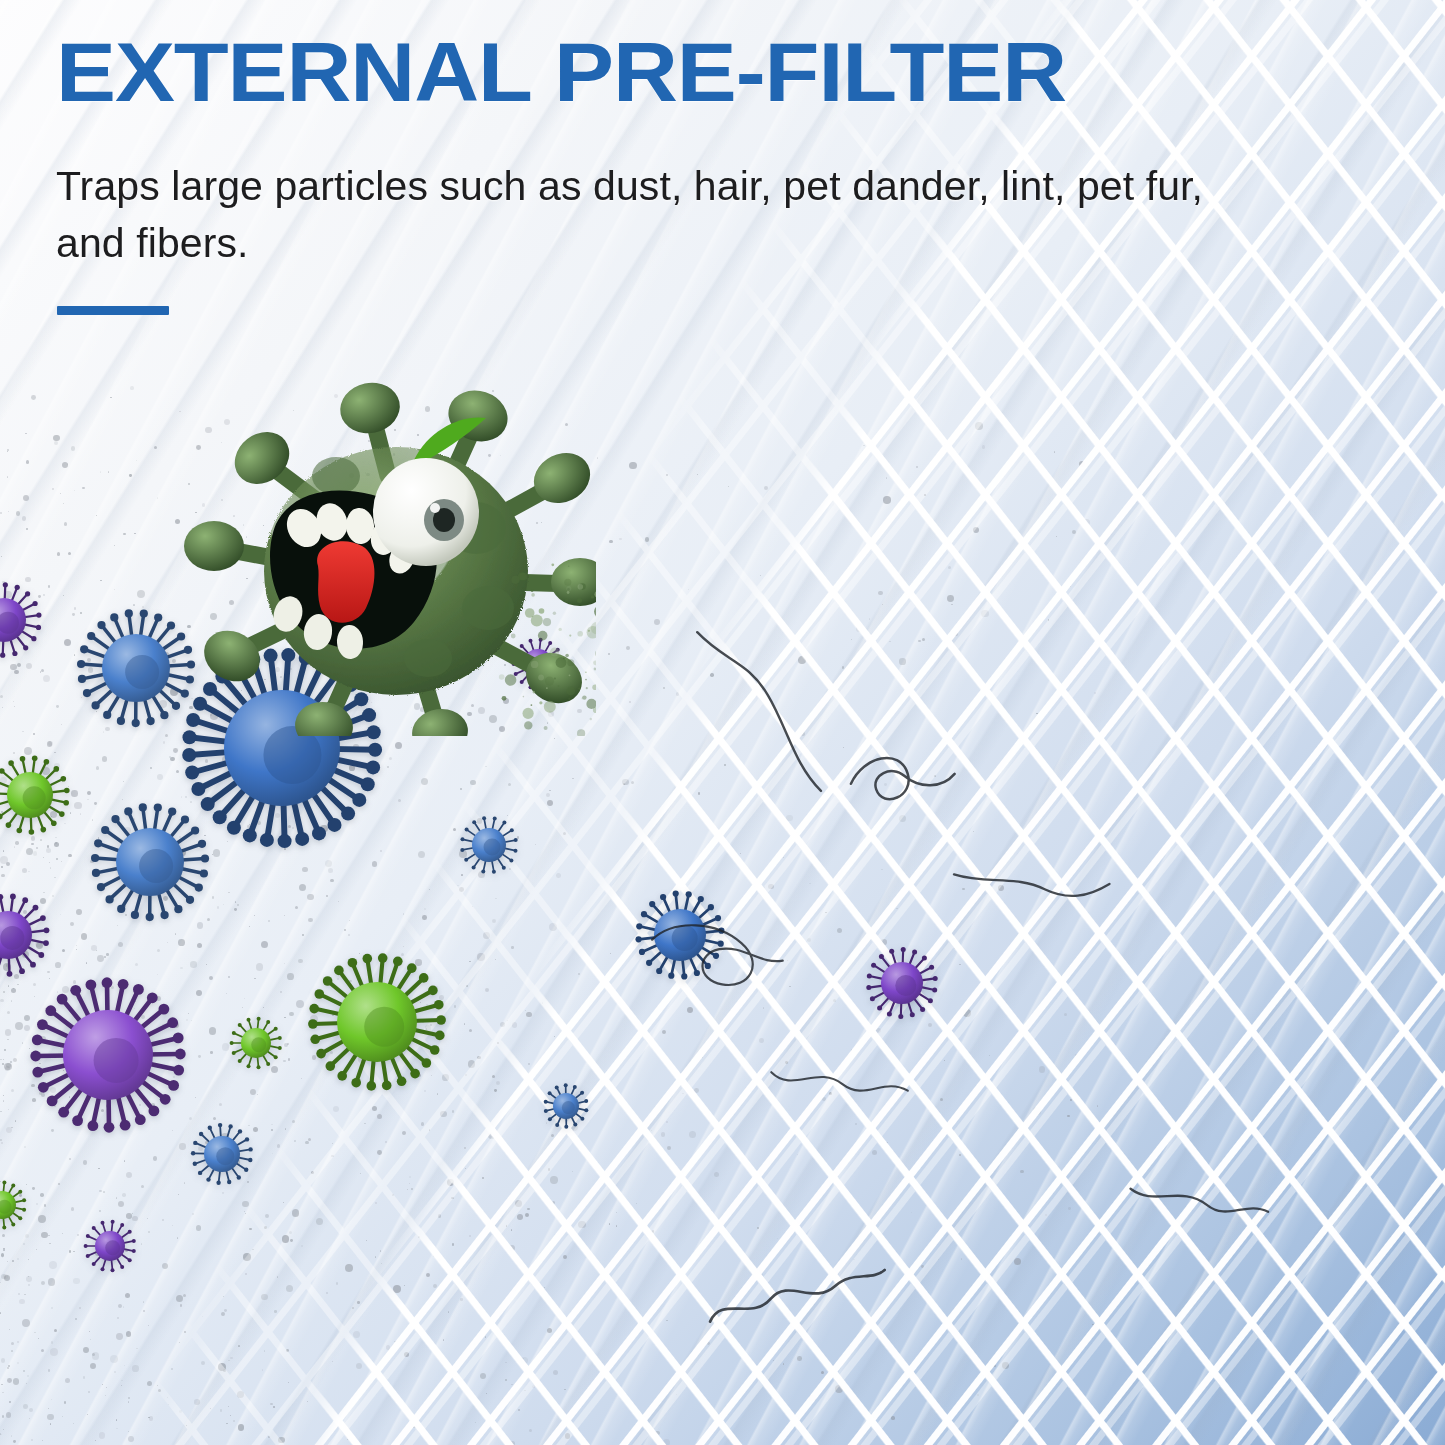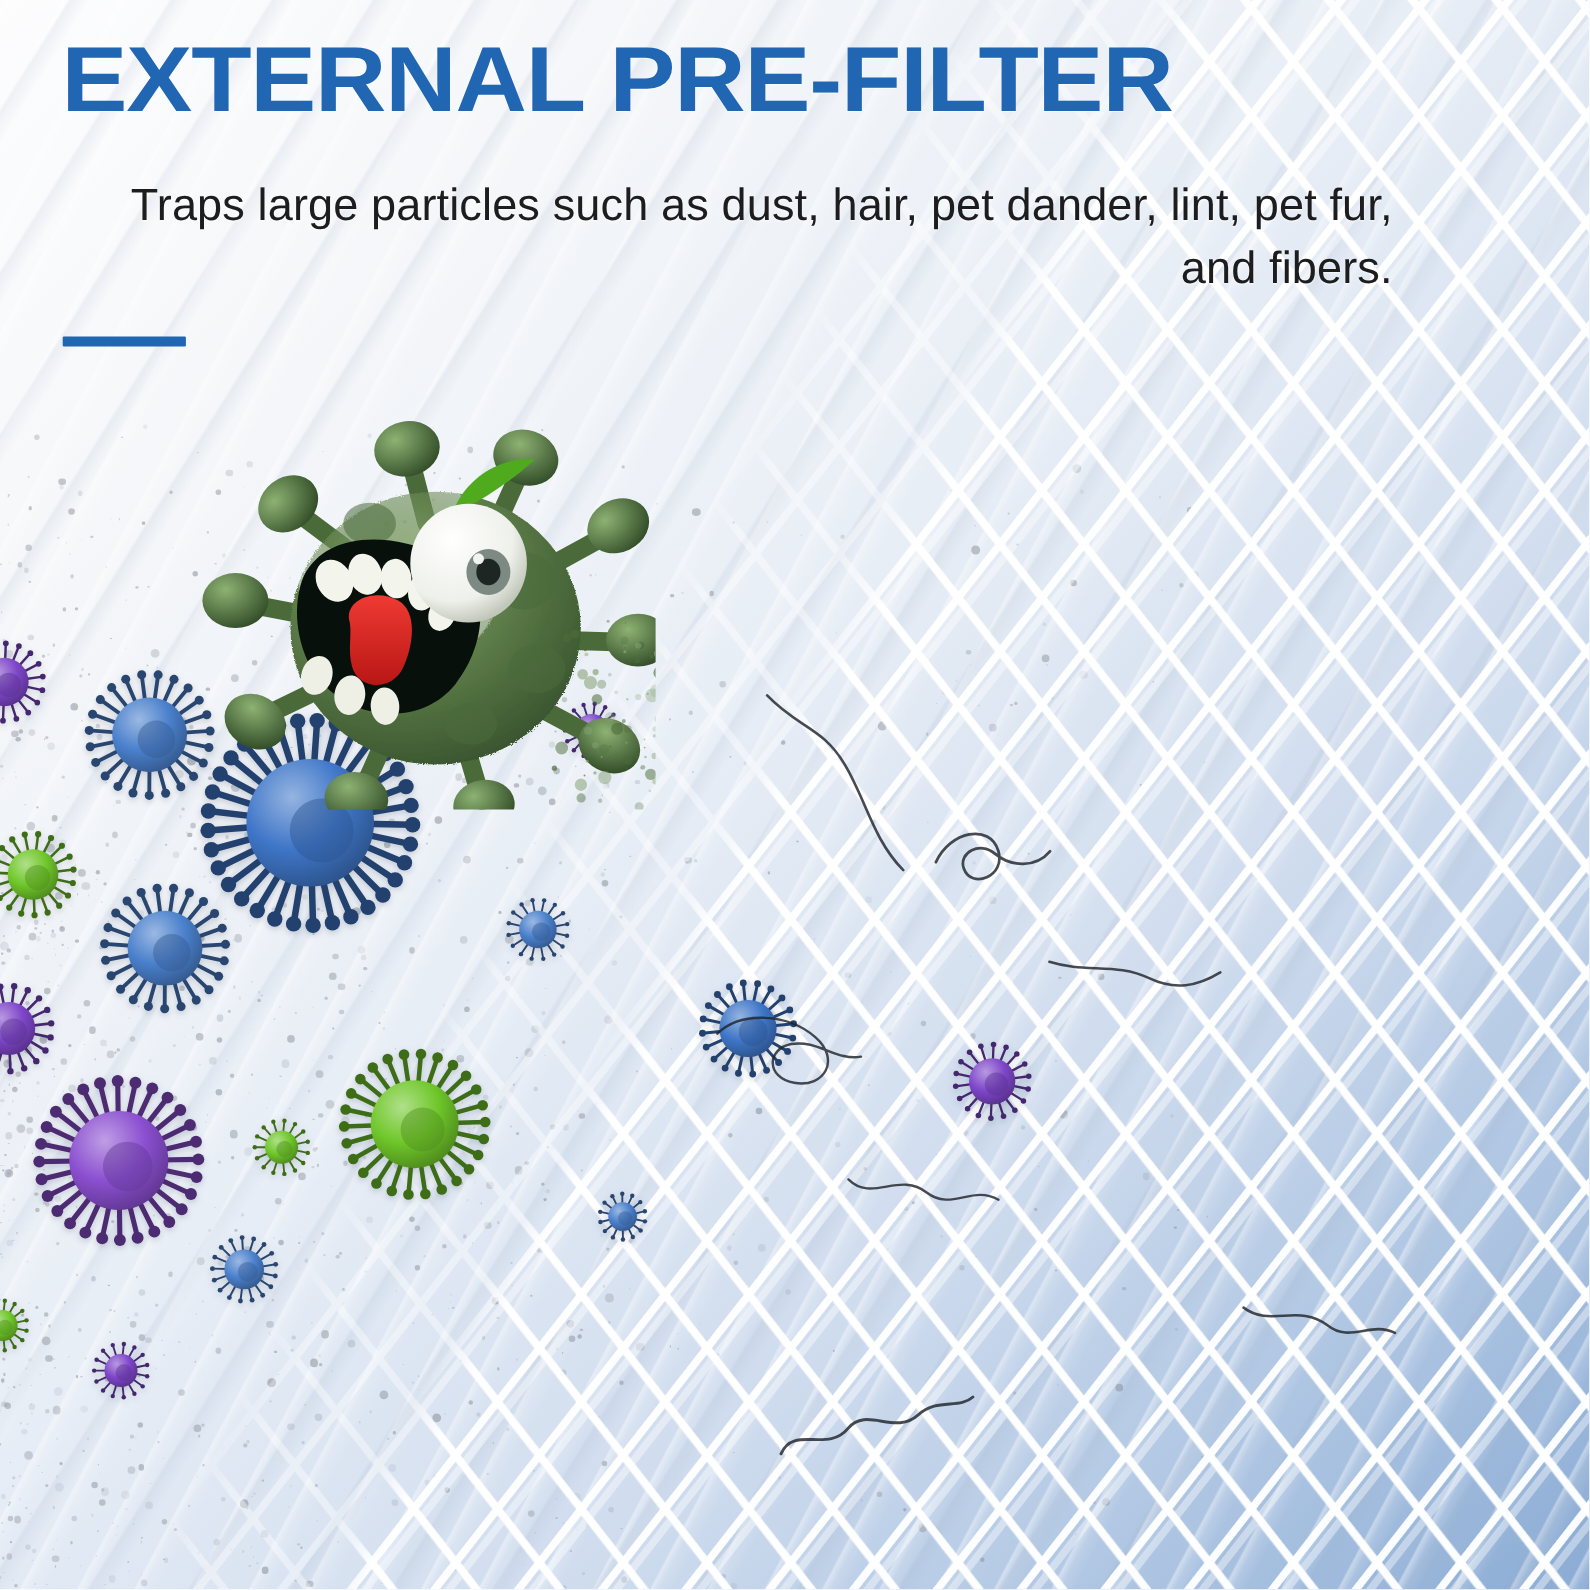--- a/index.html
+++ b/index.html
@@ -73,21 +73,20 @@
     font-family:"Liberation Sans Narrow","Liberation Sans",sans-serif;
     transform:scaleX(1.07);transform-origin:left center;
     white-space:nowrap;
     text-shadow:0 1px 0 rgba(255,255,255,.65);
   }
   #subtitle{
     position:absolute;left:56px;top:158px;width:1210px;
     font-size:41px;line-height:1.38;color:#1d1d1f;font-weight:400;
     letter-spacing:.1px;
     text-shadow:0 1px 2px rgba(255,255,255,.85);
-    text-align:right;
   }
   #rule{
     position:absolute;left:57px;top:306px;width:112px;height:9px;
     background:#2166b2;border-radius:1px;
   }
 
   
   #germ{position:absolute;left:176px;top:356px;width:420px;height:380px;}
 </style>
 </head>

